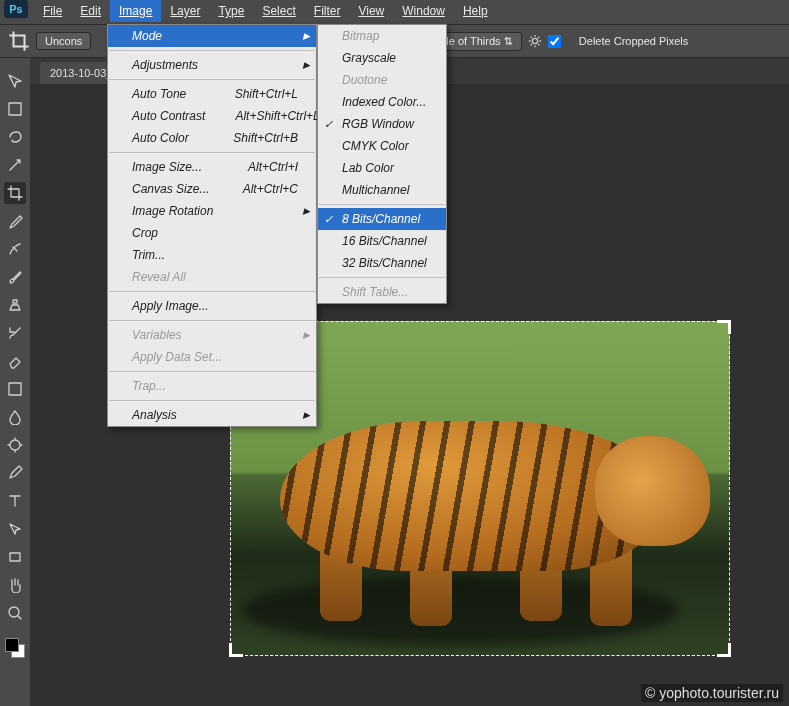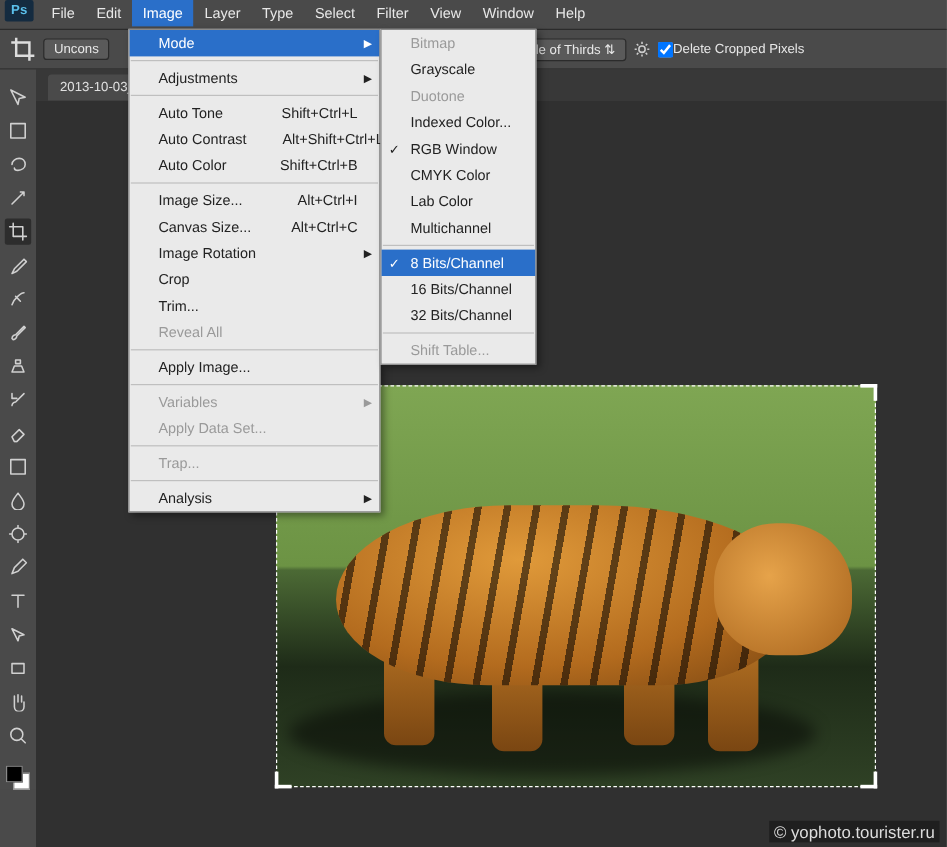--- a/index.html
+++ b/index.html
@@ -1,44 +1,44 @@
 <!DOCTYPE html>
 <html><head>
 <meta charset="utf-8">
 <style>
   * { box-sizing: border-box; margin: 0; padding: 0; font-family: "Segoe UI", Tahoma, sans-serif; }
   body { width: 789px; height: 706px; background: #4a4a4a; overflow: hidden; position: relative; }
 
   
   .menubar { height: 24px; background: #4a4a4a; display: flex; align-items: flex-start; font-size: 12px; color: #e8e8e8; padding-left: 4px; }
   .ps-logo { width: 24px; height: 18px; background: #142b40; color: #5bc0eb; font-weight: bold; font-size: 11px; display: flex; align-items: center; justify-content: center; border-radius: 2px; margin-right: 6px; }
-  .menuitem { padding: 4px 9px; cursor: default; }
+  .menuitem { padding: 4px 9px; cursor: default; text-decoration: underline; }
   .menuitem.open { background: #2a6fc9; color: #fff; }
 
   
   .optionsbar { height: 34px; background: #4a4a4a; border-top: 1px solid #2b2b2b; border-bottom: 1px solid #2b2b2b; display: flex; align-items: center; padding-left: 8px; font-size: 11px; color: #e8e8e8; gap: 6px; }
   .opt-btn { background: #5a5a5a; border: 1px solid #2b2b2b; padding: 2px 8px; border-radius: 3px; font-size: 11px; color: #e8e8e8; }
-  .opt-chk { display: flex; align-items: center; gap: 0; justify-content: flex-end; }
+  .opt-chk { display: flex; align-items: center; gap: 18px; justify-content: flex-end; }
   .gear { width:14px; height:14px; }
 
   
   .tabbar { height: 26px; background: #383838; display: flex; align-items: flex-end; padding-left: 40px; }
   .doctab { background: #4a4a4a; color: #e0e0e0; font-size: 11px; padding: 5px 12px 5px 10px; border-top-left-radius: 3px; border-top-right-radius: 3px; }
 
   
   .toolbar { position: absolute; left: 0; top: 58px; width: 30px; background: #4a4a4a; padding-top: 12px; display: flex; flex-direction: column; align-items: center; gap: 6px; }
   .tool { width: 22px; height: 22px; display: flex; align-items: center; justify-content: center; color: #d0d0d0; cursor: default; border-radius: 2px; }
   .tool.active { background: #2d2d2d; }
   .tool svg { width: 16px; height: 16px; }
   .swatch { width: 20px; height: 20px; margin-top: 8px; position: relative; }
   .swatch .fg { position:absolute; width:14px; height:14px; background:#000; border:1px solid #888; top:0; left:0; }
   .swatch .bg { position:absolute; width:14px; height:14px; background:#fff; border:1px solid #888; bottom:0; right:0; }
 
   
-  .menu { position: absolute; background: #eaeaea; border: 1px solid #8a8a8a; box-shadow: 3px 3px 6px rgba(0,0,0,0.4); font-size: 12px; color: #222; }
+  .menu { position: absolute; background: #eaeaea; border: 1px solid #8a8a8a; box-shadow: 3px 3px 6px rgba(0,0,0,0.4); font-size: 12px; color: #222; font-style: italic; }
   .menu .row { display: flex; align-items: center; height: 22px; padding: 0 18px 0 24px; white-space: nowrap; position: relative; }
   .menu .row.hover { background: #2a6fc9; color: #fff; }
   .menu .row.disabled { color: #9a9a9a; }
   .menu .row .shc { margin-left: auto; padding-left: 30px; }
   .menu .row .arrow { position: absolute; right: 6px; font-size: 9px; }
   .menu .row .chk { position: absolute; left: 6px; font-size: 11px; }
   .menu hr { border: none; border-top: 1px solid #bfbfbf; margin: 3px 1px; }
 
   #image-menu { left: 107px; top: 24px; width: 210px; }
   #mode-menu  { left: 317px; top: 24px; width: 130px; }

